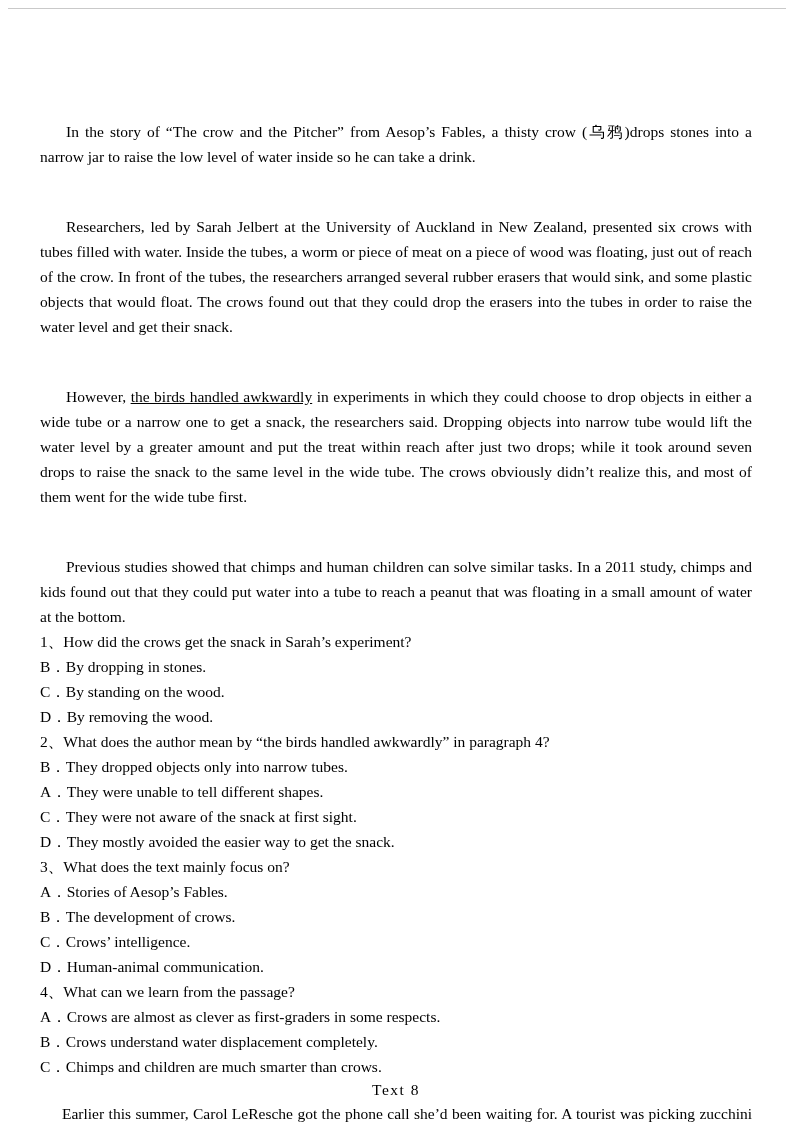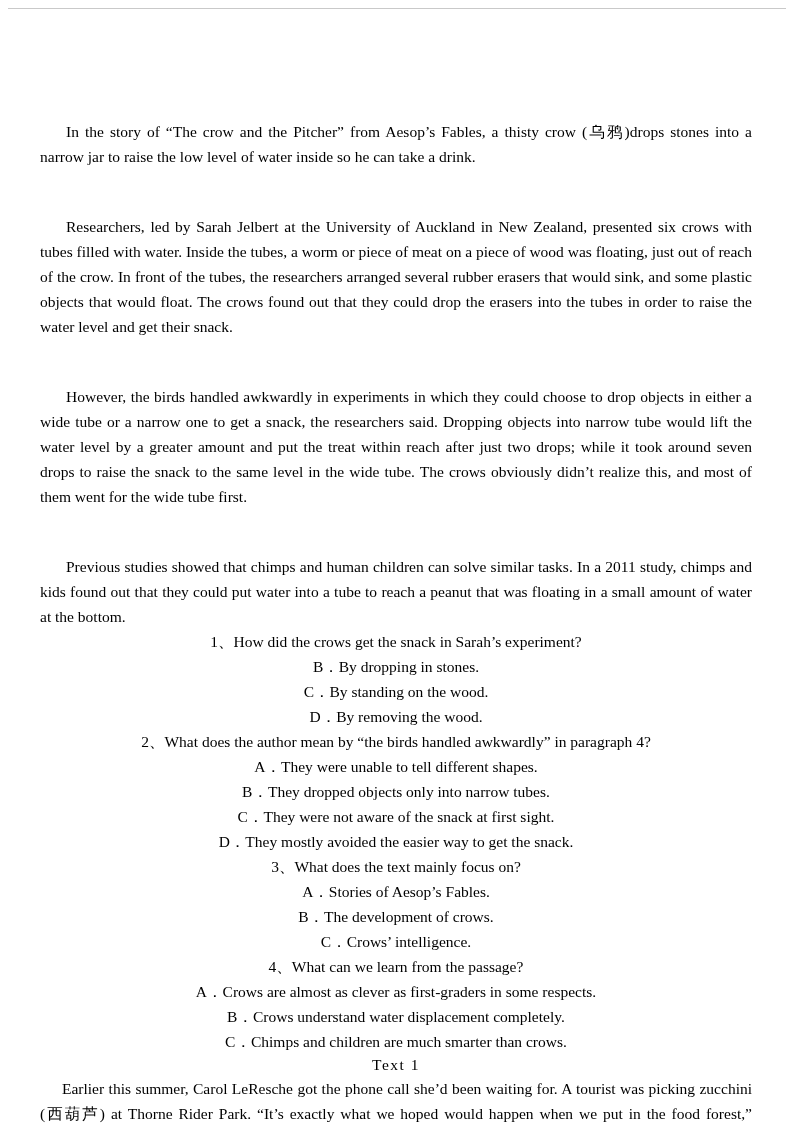--- a/index.html
+++ b/index.html
@@ -26,24 +26,24 @@
     left: 8px;
     right: 8px;
     border-top: 1px solid #c9c9c9;
   }
   .para {
     text-align: justify;
     line-height: 25px;
     text-indent: 26px;
     margin-top: 45px;
   }
-  .underline { }
+  .underline { text-decoration: underline; }
   .qline {
     line-height: 25px;
-    text-align: center;
+    text-align: left;
   }
   .heading {
     text-align: center;
     line-height: 22px;
     letter-spacing: 1.5px;
     font-family: "Liberation Serif", "DejaVu Serif", serif;
   }
   .text4-para {
     text-align: justify;
     line-height: 25px;
@@ -63,36 +63,37 @@
 
   <div>
     <div class="qline"><span>1、</span><span>How did the crows get the snack in Sarah’s experiment?</span></div>
     <div class="qline">B．By dropping in stones.</div>
     <div class="qline">C．By standing on the wood.</div>
     <div class="qline">D．By removing the wood.</div>
   </div>
 
   <div>
     <div class="qline"><span>2、</span><span>What does the author mean by “the birds handled awkwardly” in paragraph 4?</span></div>
+    <div class="qline">B．They dropped objects only into narrow tubes.</div>
     <div class="qline">A．They were unable to tell different shapes.</div>
-    <div class="qline">B．They dropped objects only into narrow tubes.</div>
     <div class="qline">C．They were not aware of the snack at first sight.</div>
     <div class="qline">D．They mostly avoided the easier way to get the snack.</div>
   </div>
 
   <div>
     <div class="qline"><span>3、</span><span>What does the text mainly focus on?</span></div>
     <div class="qline">A．Stories of Aesop’s Fables.</div>
     <div class="qline">B．The development of crows.</div>
     <div class="qline">C．Crows’ intelligence.</div>
+    <div class="qline">D．Human-animal communication.</div>
   </div>
 
   <div>
     <div class="qline"><span>4、</span><span>What can we learn from the passage?</span></div>
     <div class="qline">A．Crows are almost as clever as first-graders in some respects.</div>
     <div class="qline">B．Crows understand water displacement completely.</div>
     <div class="qline">C．Chimps and children are much smarter than crows.</div>
   </div>
 
-  <div class="heading">Text 1</div>
+  <div class="heading">Text 8</div>
 
   <p class="text4-para">Earlier this summer, Carol LeResche got the phone call she’d been waiting for. A tourist was picking zucchini (西葫芦) at Thorne Rider Park. “It’s exactly what we hoped would happen when we put in the food forest,” explained LeResche, the park’s food forest founder. In May, he received a $ 3,500 fund. The money was to help turn a former park into an edible (可食用的)</p>
 </div>
 
 </body></html>

